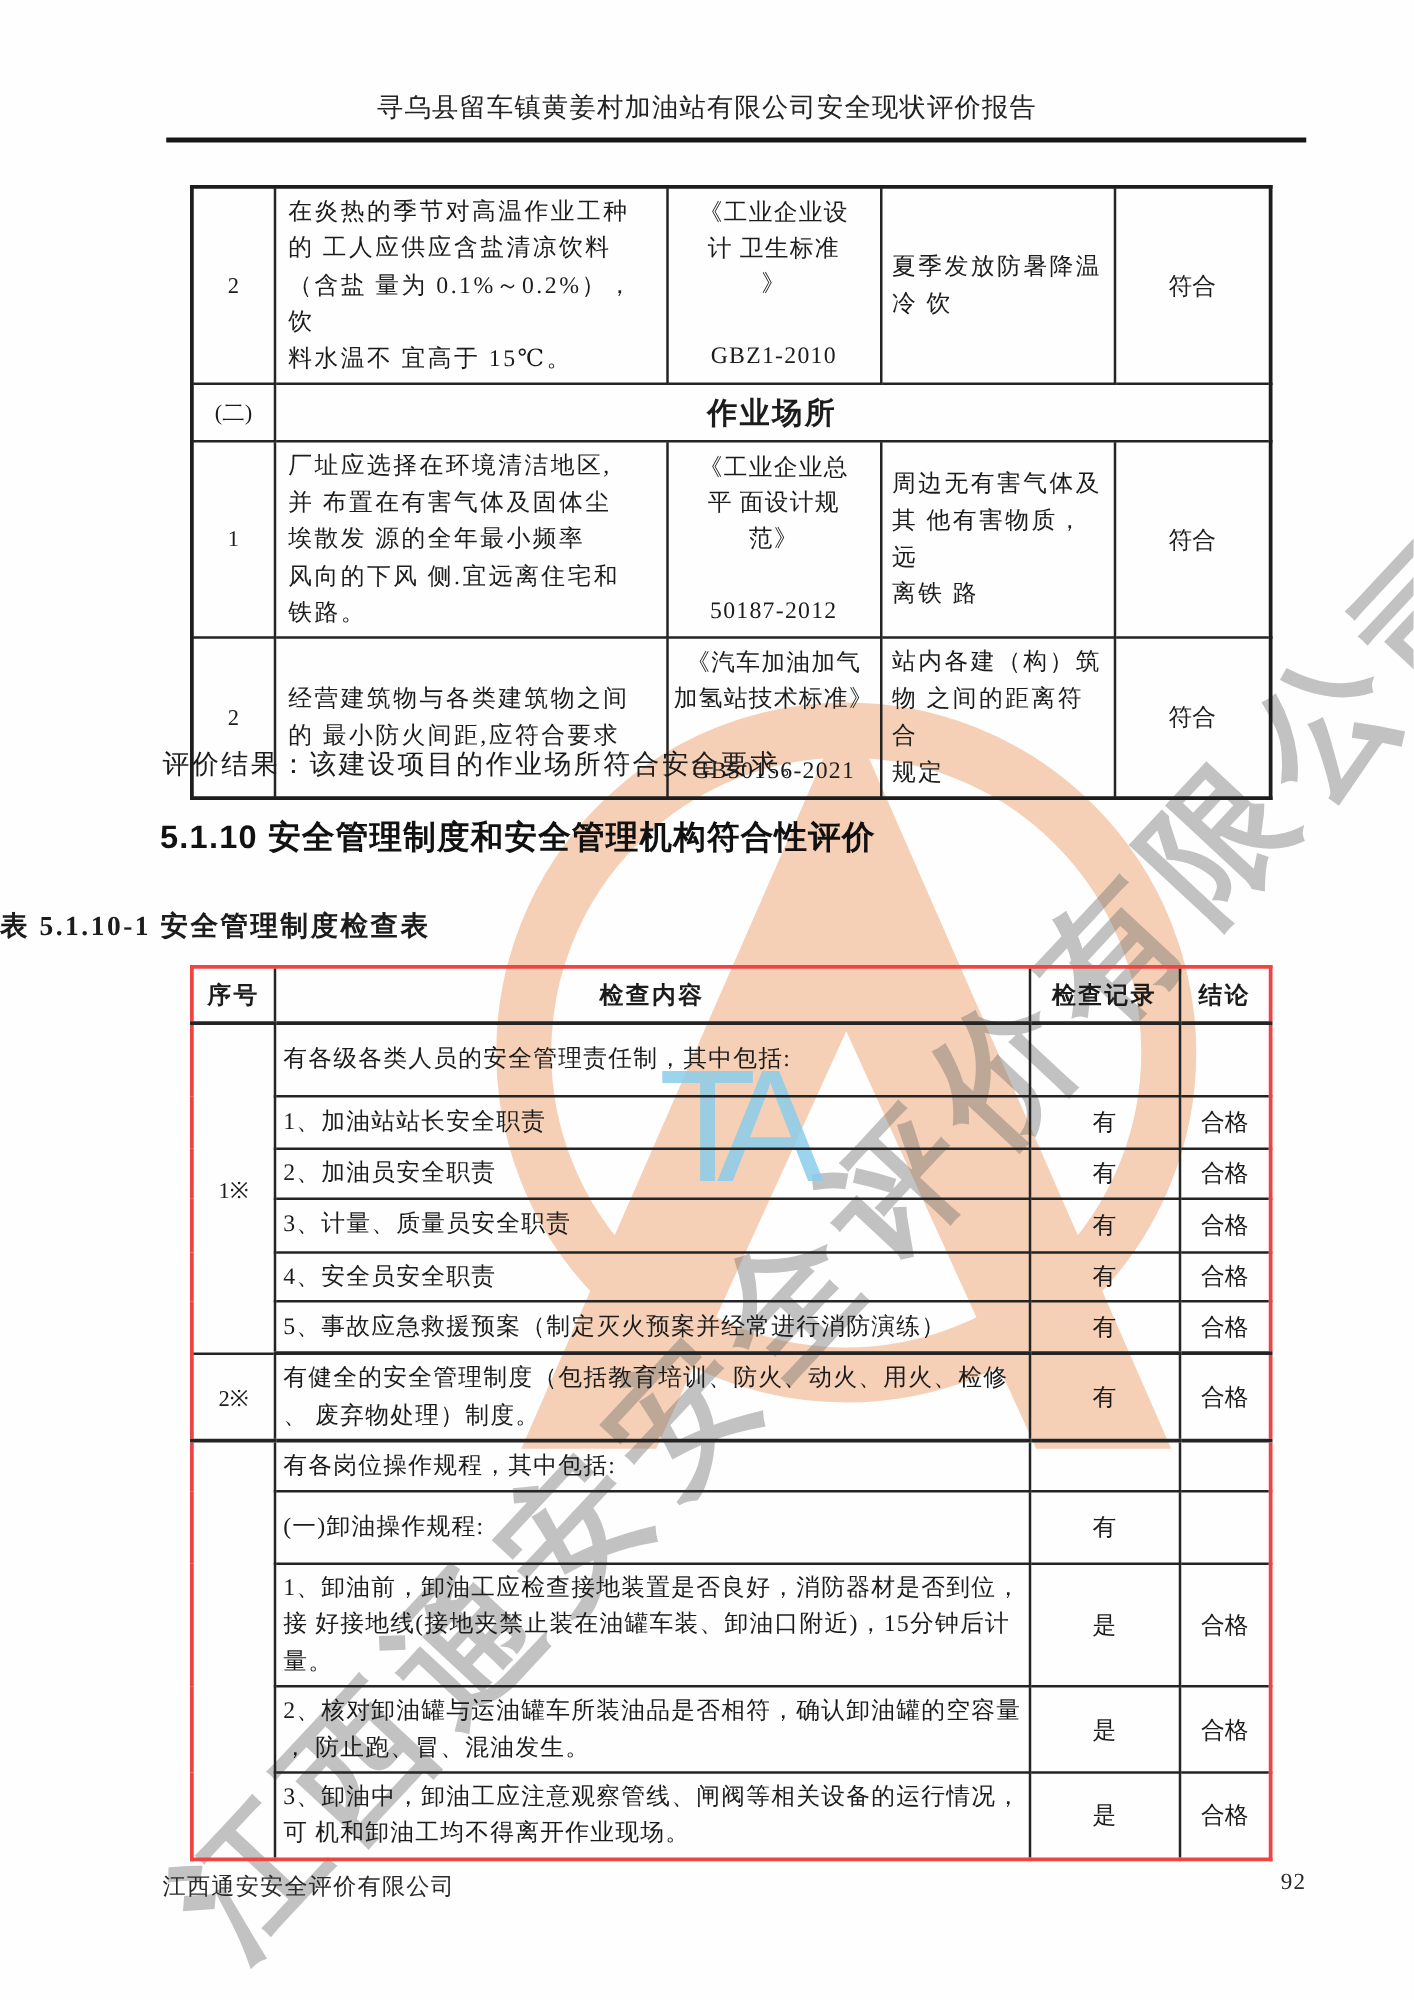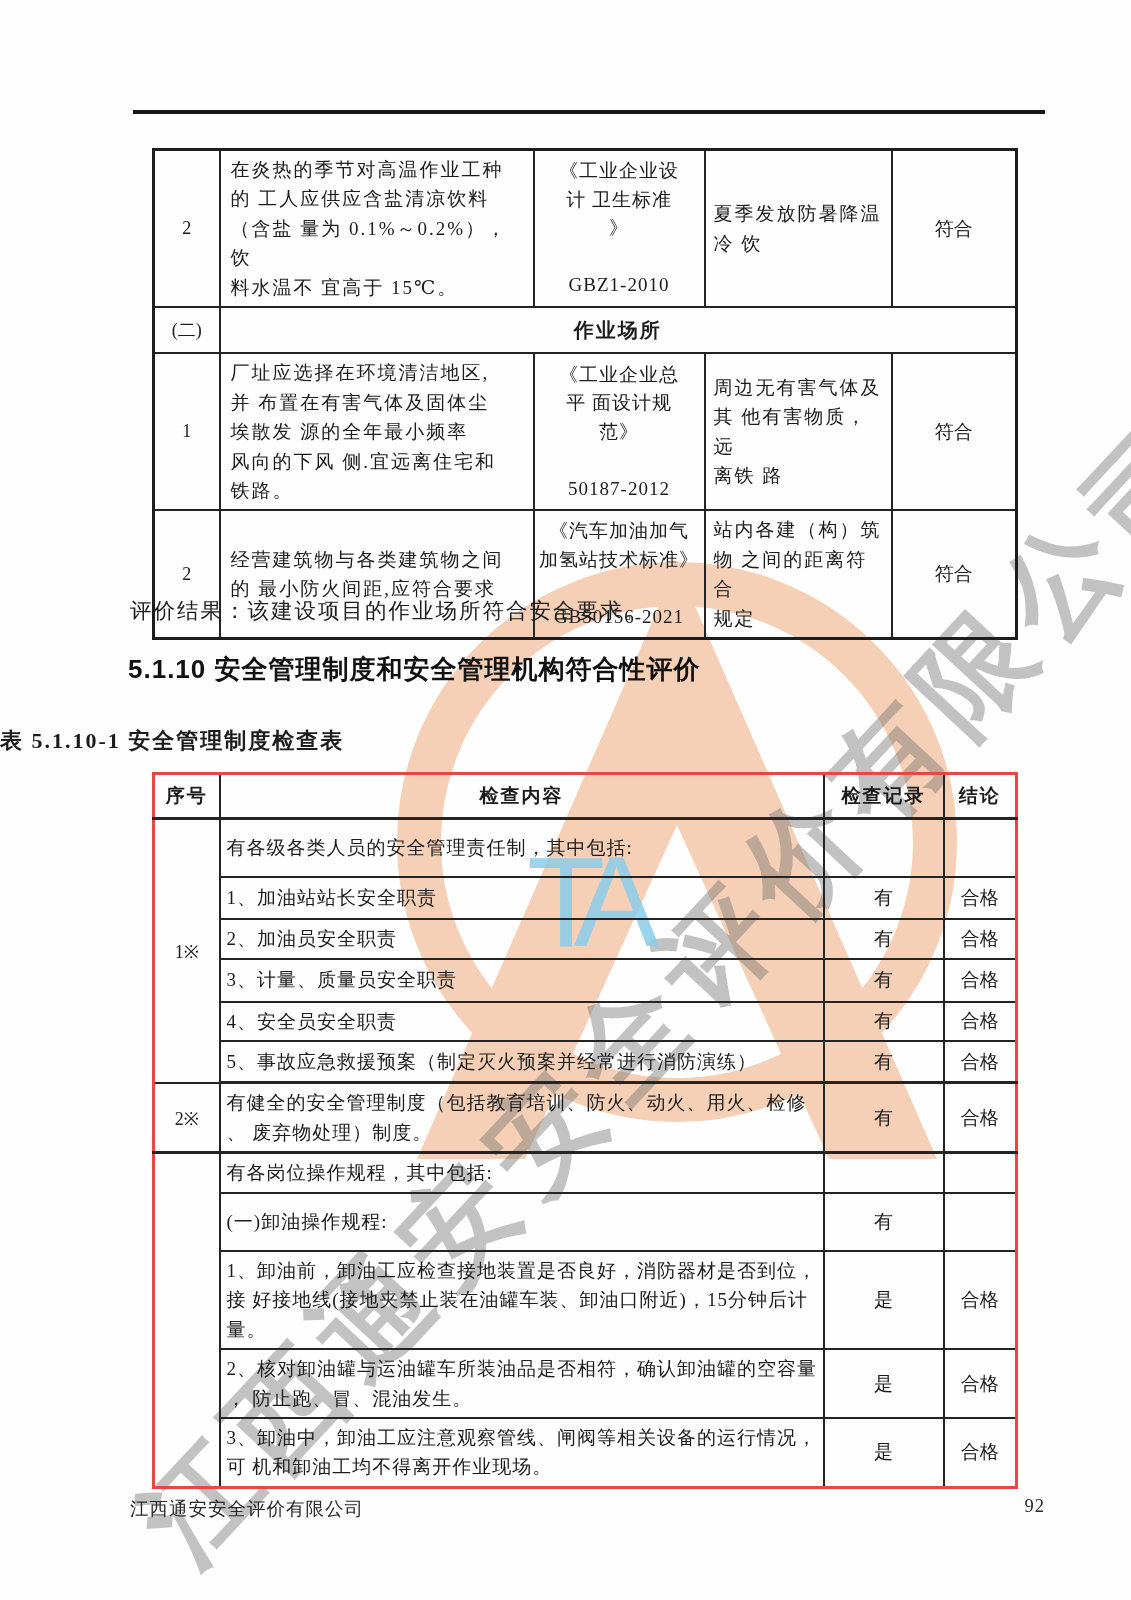--- a/index.html
+++ b/index.html
@@ -39,21 +39,21 @@
   .tbl2{position:absolute;left:152px;top:772px;width:863px;border:3px solid #ef4444;}
   td.no{text-align:center;font-size:18px;padding:0 2px;}
   td.cellcontent{
     text-align:left;padding:4px 12px 4px 10px;font-size:19px;line-height:1.55;
     letter-spacing:2px;white-space:pre-line;
   }
   td.std{text-align:center;font-size:19px;line-height:1.5;white-space:pre-line;padding:2px 4px;letter-spacing:1px;}
   td.rec{text-align:left;font-size:19px;line-height:1.55;white-space:pre-line;padding:4px 8px;letter-spacing:2px;}
   td.mid{text-align:center;font-size:19px;}
   td.spantitle{
-    text-align:center;font-weight:bold;font-size:20px;
+    text-align:center;font-weight:bold;font-size:24px;
     font-family:"Liberation Sans","DejaVu Sans",sans-serif;letter-spacing:2px;
   }
   .tbl2 td.cellcontent{padding:4px 4px 4px 6px;letter-spacing:1px;}
   tr.hdr td{
     font-weight:bold;font-size:19px;text-align:center;
     font-family:"Liberation Sans","DejaVu Sans",sans-serif;letter-spacing:2px;
     border-bottom-width:3px;
   }
   tr.gsep td{border-bottom-width:3px;}
   .result-line{position:absolute;left:130px;top:596px;font-size:21.5px;letter-spacing:2px;}
@@ -80,20 +80,21 @@
 
   <svg class="wm wm-logo" viewBox="0 0 600 620" xmlns="http://www.w3.org/2000/svg">
     <circle cx="300" cy="295" r="258" fill="none" stroke="#eeab7d" stroke-width="44"></circle>
     <path d="M300,18 L560,612 L452,612 L300,278 L148,612 L40,612 Z" fill="#eeab7d"></path>
   </svg>
   <div class="wm wm-gray">江西通安安全评价有限公司</div>
   <div class="wm wm-blue">TA</div>
 
   <div class="content">
 
+    <div class="doc-header">寻乌县留车镇黄姜村加油站有限公司安全现状评价报告</div>
     <div class="header-rule"></div>
 
     <table class="tbl1">
       <colgroup>
         <col style="width:66px">
           <col style="width:314px">
           <col style="width:171px">
         <col style="width:187px">
           <col style="width:125px">
       </colgroup>

